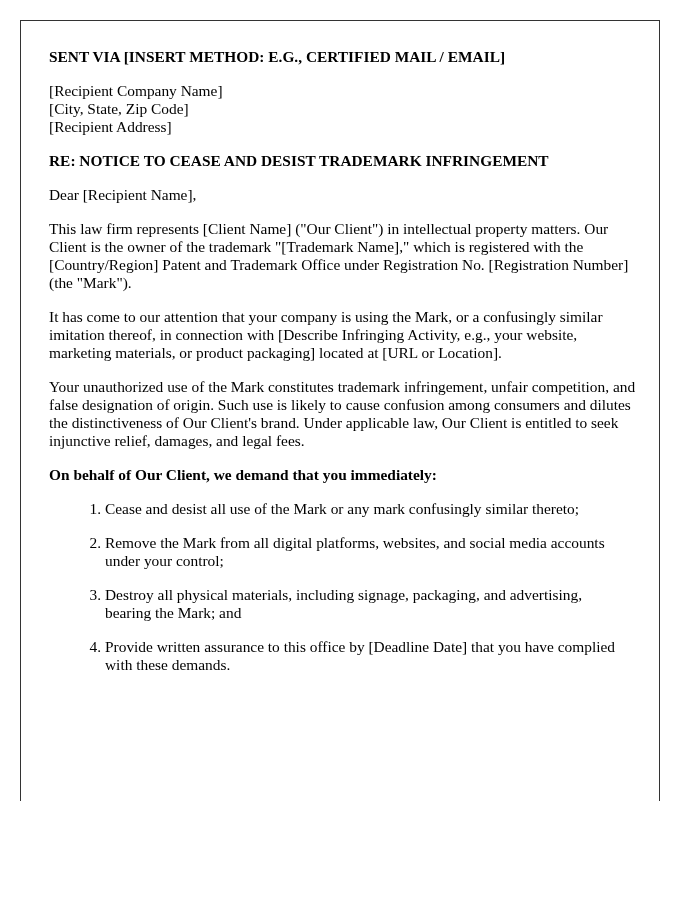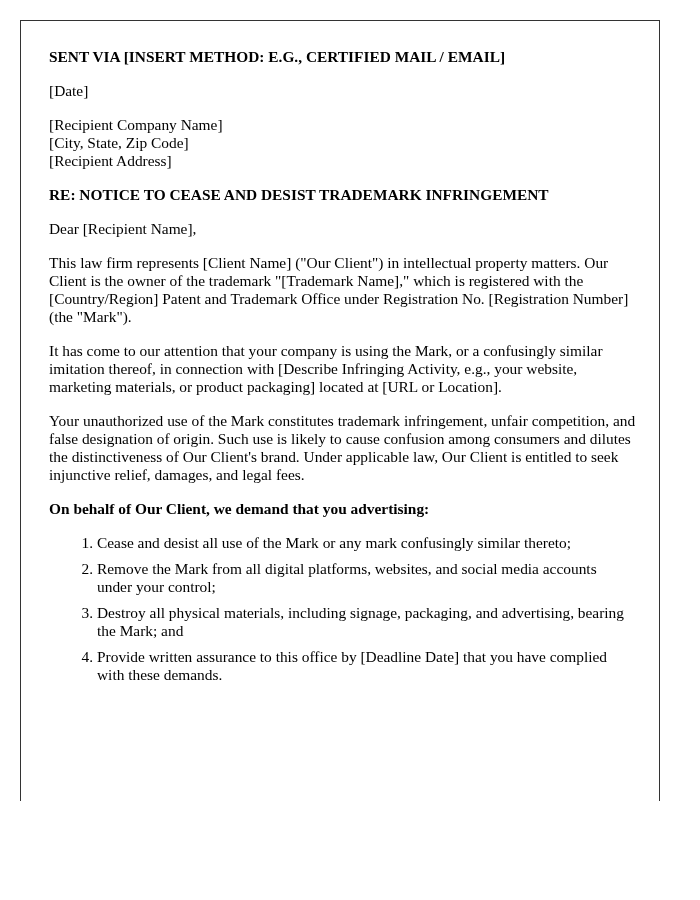--- a/index.html
+++ b/index.html
@@ -42,41 +42,40 @@
       font-weight: bold;
     }
     .address-line {
       display: block;
     }
     ol {
       margin: 0 0 16px 0;
       padding-left: 40px;
     }
     ol li {
-      margin: 8px;
+      margin: 16px;
     }
   </style>
 </head>
 <body>
 
 <div class="page">
   <div class="content">
     <p class="bold">SENT VIA [INSERT METHOD: E.G., CERTIFIED MAIL / EMAIL]</p>
-    <p>[Date]</p>
     <p>
       <span class="address-line">[Recipient Company Name]</span>
       <span class="address-line">[City, State, Zip Code]</span>
       <span class="address-line">[Recipient Address]</span>
     </p>
     <p class="bold">RE: NOTICE TO CEASE AND DESIST TRADEMARK INFRINGEMENT</p>
     <p>Dear [Recipient Name],</p>
     <p>This law firm represents [Client Name] ("Our Client") in intellectual property matters. Our Client is the owner of the trademark "[Trademark Name]," which is registered with the [Country/Region] Patent and Trademark Office under Registration No. [Registration Number] (the "Mark").</p>
     <p>It has come to our attention that your company is using the Mark, or a confusingly similar imitation thereof, in connection with [Describe Infringing Activity, e.g., your website, marketing materials, or product packaging] located at [URL or Location].</p>
     <p>Your unauthorized use of the Mark constitutes trademark infringement, unfair competition, and false designation of origin. Such use is likely to cause confusion among consumers and dilutes the distinctiveness of Our Client's brand. Under applicable law, Our Client is entitled to seek injunctive relief, damages, and legal fees.</p>
-    <p class="bold">On behalf of Our Client, we demand that you advertising:</p>
+    <p class="bold">On behalf of Our Client, we demand that you immediately:</p>
     <ol>
       <li>Cease and desist all use of the Mark or any mark confusingly similar thereto;</li>
       <li>Remove the Mark from all digital platforms, websites, and social media accounts under your control;</li>
       <li>Destroy all physical materials, including signage, packaging, and advertising, bearing the Mark; and</li>
       <li>Provide written assurance to this office by [Deadline Date] that you have complied with these demands.</li>
     </ol>
   </div>
 </div>
 
 </body></html>

